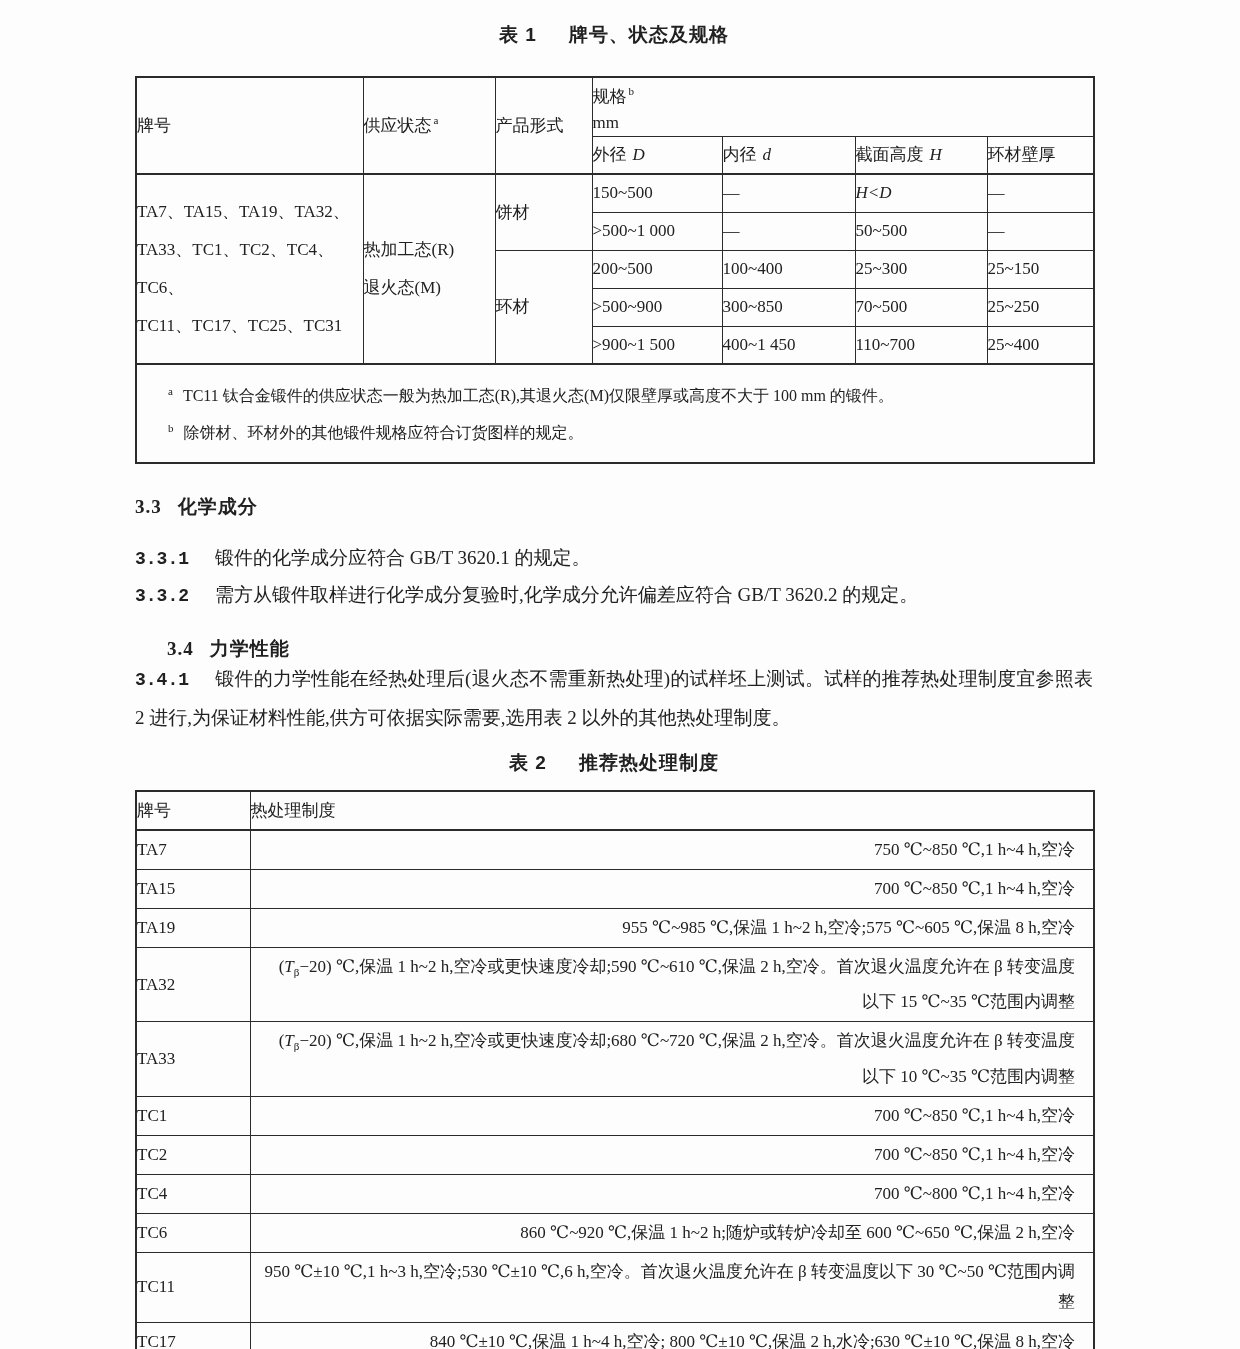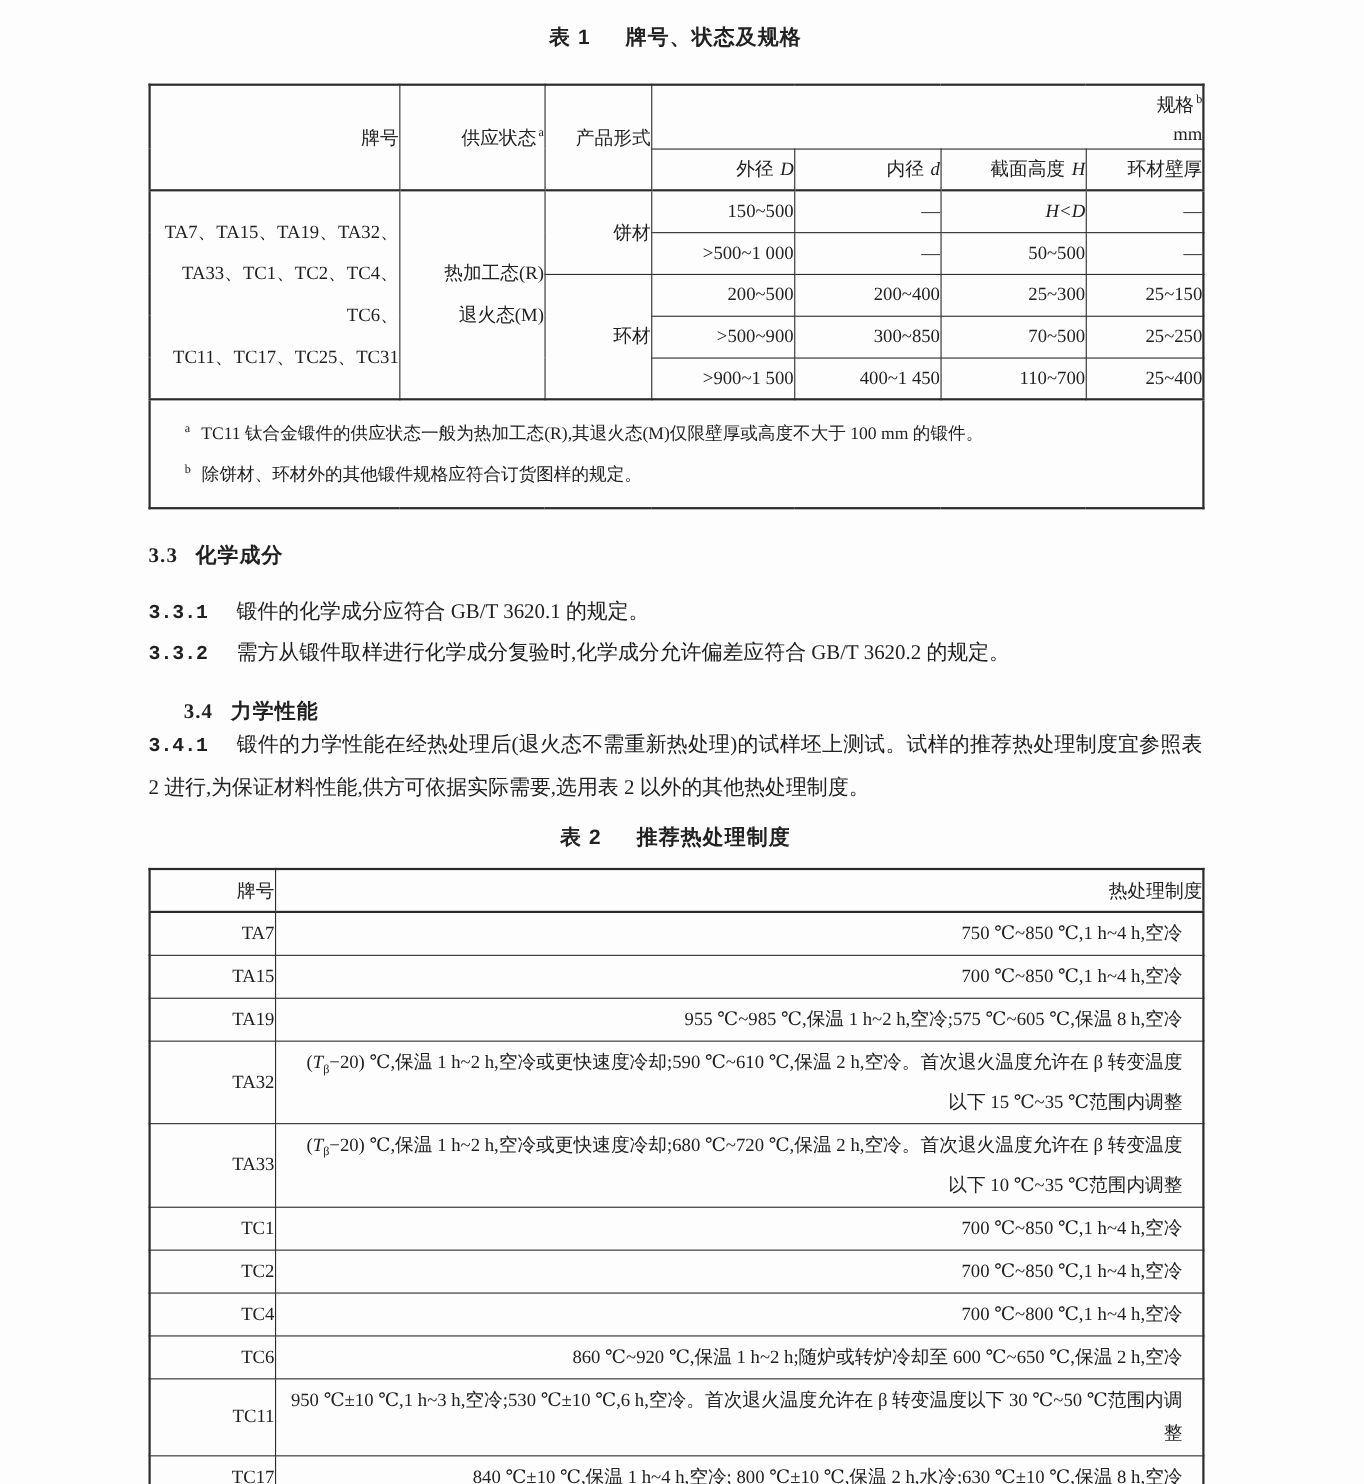--- a/index.html
+++ b/index.html
@@ -29,21 +29,21 @@
   .clause{font-size:19px;line-height:36px;text-align:justify;}
   #c331{margin-top:22px;}
   #c341{line-height:37px;}
   .clause-num{
     font-family:Liberation Mono, monospace;
     font-weight:700;font-size:18px;margin-right:26px;
   }
 
   
   table{border-collapse:collapse;table-layout:fixed;width:958px;background:#fdfdfd;}
-  td{border:1px solid #2b2b2b;text-align:right;vertical-align:middle;
+  td{border:1px solid #2b2b2b;text-align:left;vertical-align:middle;
      font-size:17px;padding:0;overflow:hidden;}
   .t1{margin-top:30px;border:2px solid #2b2b2b;}
   .t2{border:2px solid #2b2b2b;}
 
   .t1 tr.h1{height:56px;}
   .t1 tr.h2{height:38px;}
   .t1 tr.body{height:38px;}
   .t1 tr.body-first td{border-top:2px solid #2b2b2b;}
   .spec-cell div{line-height:26px;}
   sup{font-size:11px;}
@@ -121,21 +121,21 @@
       </tr>
       <tr class="body">
         <td>&gt;500~1 000</td>
         <td>—</td>
         <td>50~500</td>
         <td>—</td>
       </tr>
       <tr class="body">
         <td rowspan="3">环材</td>
         <td>200~500</td>
-        <td>200~400</td>
+        <td>100~400</td>
         <td>25~300</td>
         <td>25~150</td>
       </tr>
       <tr class="body">
         <td>&gt;500~900</td>
         <td>300~850</td>
         <td>70~500</td>
         <td>25~250</td>
       </tr>
       <tr class="body">

